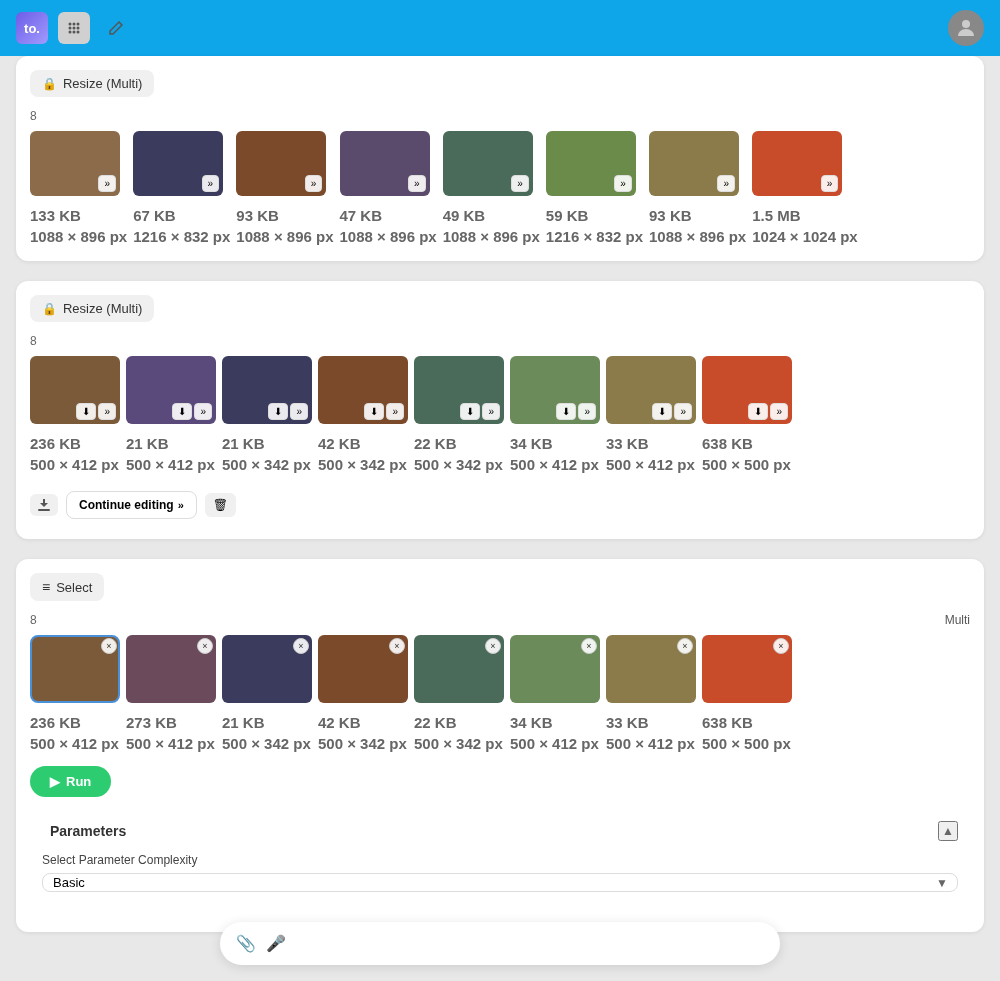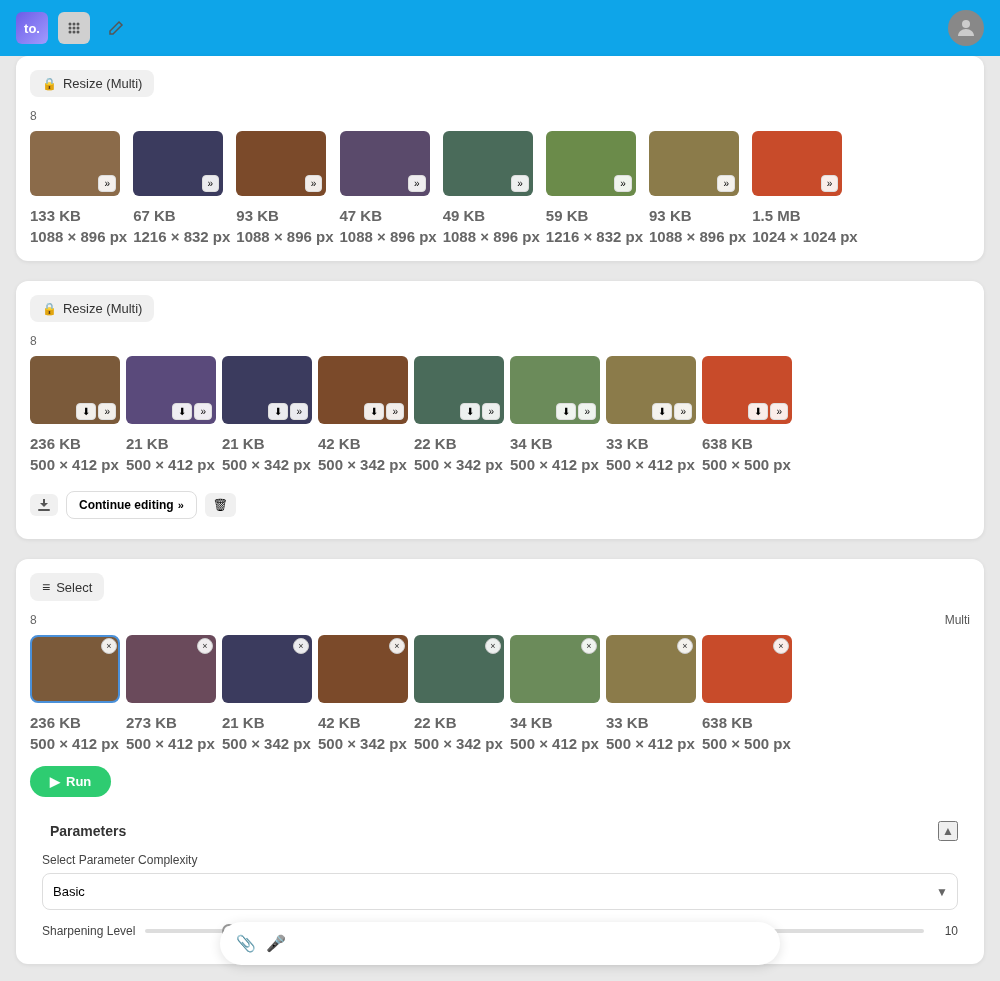--- a/index.html
+++ b/index.html
@@ -183,21 +183,21 @@
     .chevron-up {
       width: 20px; height: 20px; cursor: pointer;
       display: flex; align-items: center; justify-content: center;
       font-size: 12px; color: #666;
     }
     .param-label { font-size: 12px; color: #444; margin-bottom: 6px; }
     .select-wrapper {
       position: relative; margin-bottom: 14px;
     }
     .select-wrapper select {
-      width: 100%; padding: 10px 10px;
+      width: 100%; padding: 1px 10px;
       border: 1px solid #ddd; border-radius: 8px;
       font-size: 13px; background: white;
       cursor: pointer; appearance: none;
     }
     .select-arrow {
       position: absolute; right: 10px; top: 50%;
       transform: translateY(-50%);
       pointer-events: none; font-size: 12px; color: #666;
     }
 
@@ -546,25 +546,20 @@
         <button class="chevron-up">▲</button>
       </div>
       <div class="param-label">Select Parameter Complexity</div>
       <div class="select-wrapper">
         <select>
           <option>Basic</option>
           <option>Advanced</option>
         </select>
         <span class="select-arrow">▼</span>
       </div>
-      <div class="sharpening-row">
-        <span class="sharpening-label">Sharpening Level</span>
-        <input type="range" class="sharpening-slider" min="0" max="100" value="10" style="">
-        <span class="sharpening-value">10</span>
-      </div>
     </div>
   </div>
 </div>
 
 <div class="bottom-bar">
   <span class="attach-icon">📎</span>
   <span class="mic-icon">🎤</span>
 </div>
 
 </body></html>

